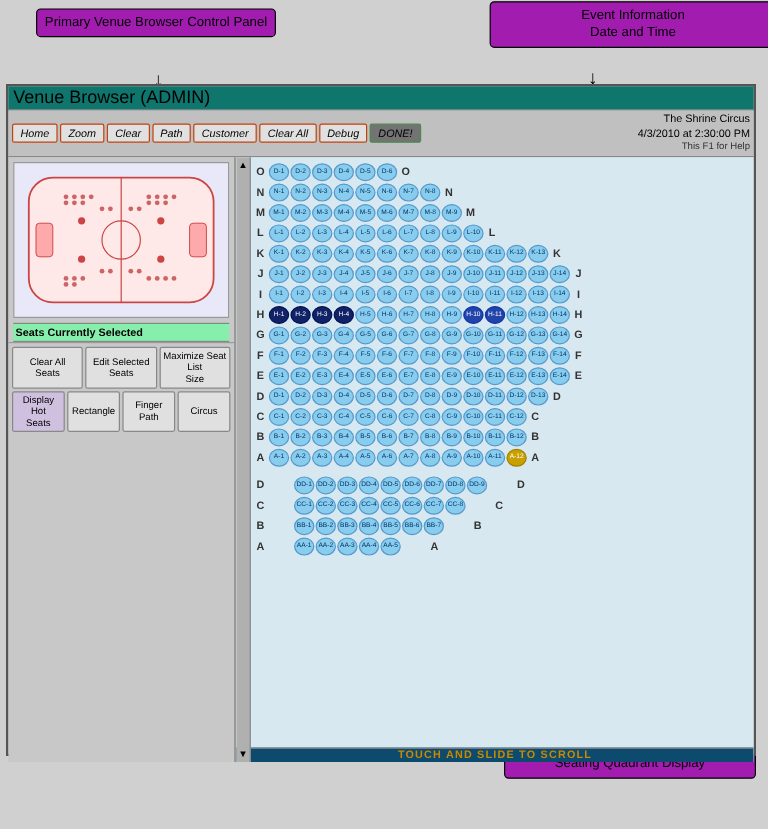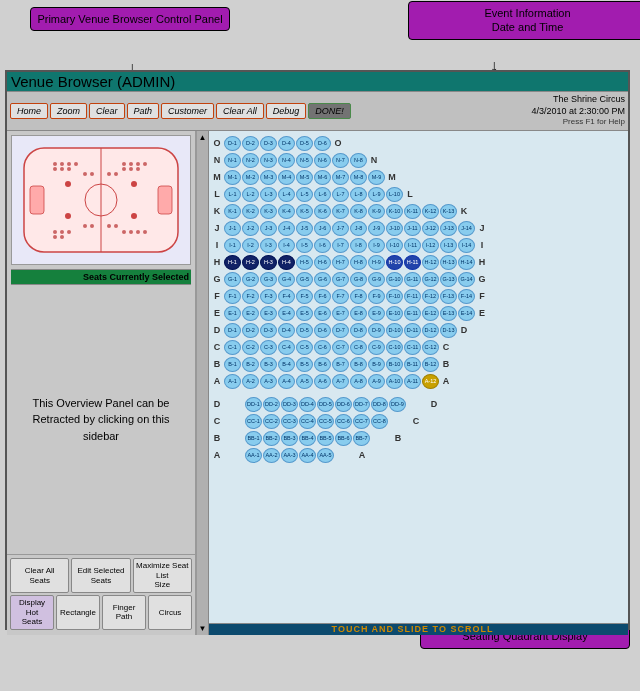--- a/index.html
+++ b/index.html
@@ -93,22 +93,22 @@
       height: 130px;
       display: flex;
       align-items: center;
       justify-content: center;
       position: relative;
       overflow: hidden;
     }
 
     
     .seats-selected-label {
-      background: #15803d;
-      text-align: right;
+      background: #86efac;
+      text-align: left;
       font-size: 9px;
       font-weight: bold;
       padding: 2px;
       border-top: 1px solid #888;
       border-bottom: 1px solid #888;
       margin: 0 4px;
     }
 
     
     .overview-note {
@@ -270,21 +270,21 @@
     <button class="toolbar-btn">Zoom</button>
     <button class="toolbar-btn">Clear</button>
     <button class="toolbar-btn">Path</button>
     <button class="toolbar-btn">Customer</button>
     <button class="toolbar-btn">Clear All</button>
     <button class="toolbar-btn">Debug</button>
     <button class="toolbar-btn done">DONE!</button>
     <div class="toolbar-right">
       <div>The Shrine Circus</div>
       <div>4/3/2010 at 2:30:00 PM</div>
-      <div class="press-f1">Press F1 for Help</div>
+      <div class="press-f1">This F1 for Help</div>
     </div>
   </div>
 
   <div class="main-content">
 
     <div class="left-panel">
 
       <div class="venue-map">
 
         <svg width="162" height="112">
@@ -336,23 +336,20 @@
 
           <circle cx="48" cy="40" r="3" fill="#cc4444"></circle>
           <circle cx="48" cy="72" r="3" fill="#cc4444"></circle>
           <circle cx="114" cy="40" r="3" fill="#cc4444"></circle>
           <circle cx="114" cy="72" r="3" fill="#cc4444"></circle>
         </svg>
       </div>
 
       <div class="seats-selected-label">Seats Currently Selected</div>
 
-      <div class="overview-note">
-        <div class="overview-note-text">This Overview Panel can be Retracted by clicking on this sidebar</div>
-      </div>
 
       <div class="bottom-buttons">
         <div class="bottom-btn-row">
           <button class="bottom-btn">Clear All<br>Seats</button>
           <button class="bottom-btn">Edit Selected Seats</button>
           <button class="bottom-btn">Maximize Seat List<br>Size</button>
         </div>
         <div class="bottom-btn-row">
           <button class="bottom-btn hot-spots">Display Hot<br>Seats</button>
           <button class="bottom-btn">Rectangle</button>

